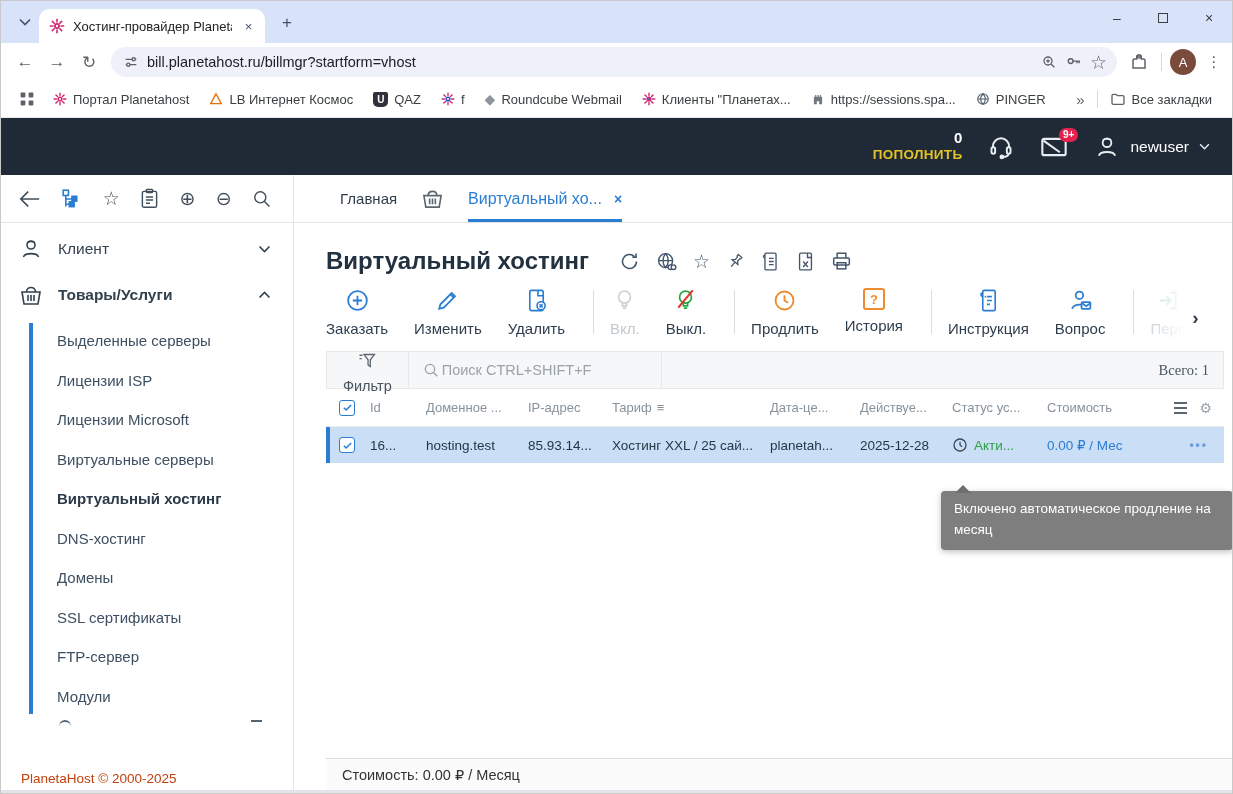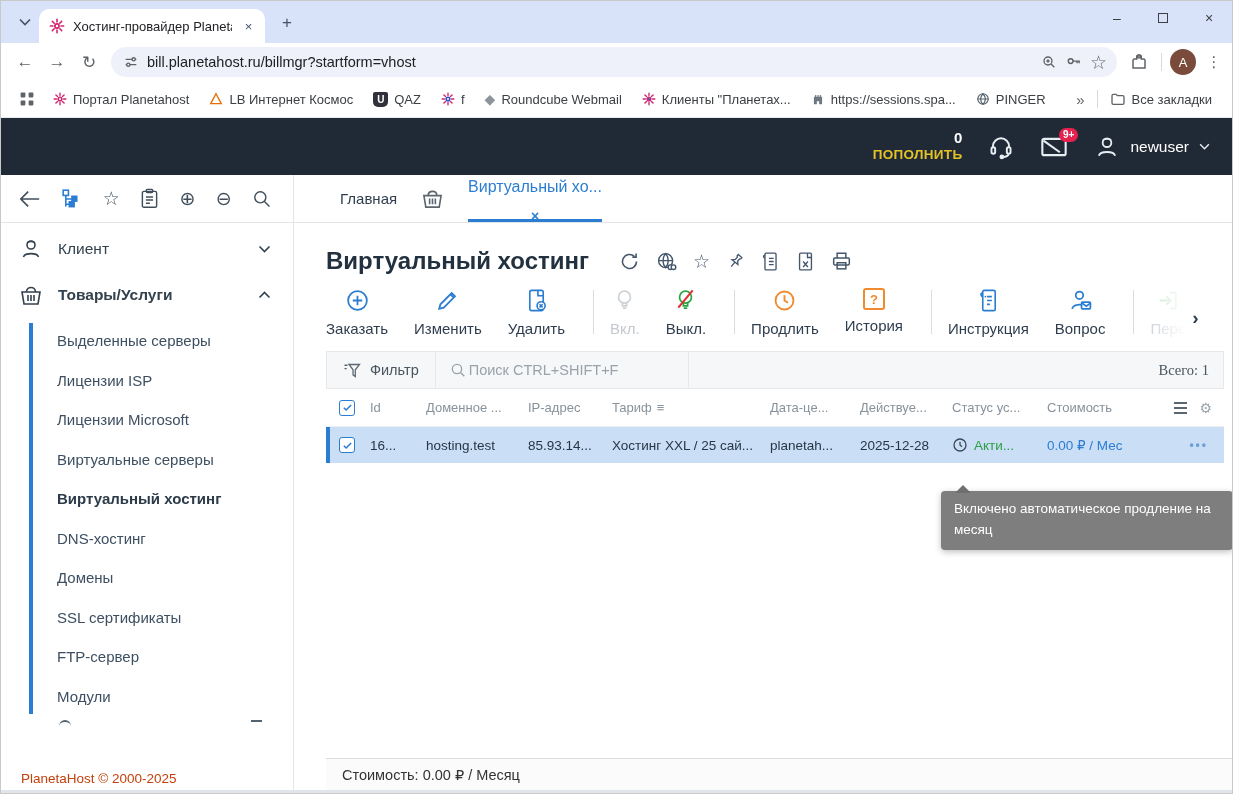--- a/index.html
+++ b/index.html
@@ -54,21 +54,21 @@
   .userbox { display:flex; align-items:center; gap:10px; color:#fff; cursor:pointer; }
   .username { font-size:15.5px; }
 
   
   .appnav { height:48px; background:#fff; border-bottom:1px solid #e3e6e9; display:flex; }
   .appnav-left { width:293px; border-right:1px solid #e3e6e9; display:flex; align-items:center; justify-content:space-between; padding:0 22px 0 18px; color:#3f4d5a; }
   .appnav-left .ni { cursor:pointer; display:flex; align-items:center; font-size:19px; }
   .appnav-tabs { flex:1; display:flex; align-items:stretch; padding-left:46px; gap:24px; }
   .wtab { display:flex; align-items:center; font-size:15px; color:#2f3e4e; cursor:pointer; }
   .wtab-basket { display:flex; align-items:center; color:#5c6670; cursor:pointer; }
-  .wtab-active { display:flex; align-items:center; gap:12px; border-bottom:3px solid #2b7dd2; padding-top:3px; color:#2b7dd2; cursor:pointer;flex-direction:column; }
+  .wtab-active { display:flex; align-items:center; gap:12px; border-bottom:3px solid #2b7dd2; padding-top:3px; color:#2b7dd2; cursor:pointer; }
   .wtab-close { font-weight:bold; font-size:14px; color:#2b7dd2; cursor:pointer; }
 
   
   .bodywrap { display:flex; height:571px; }
   .sidebar { width:293px; border-right:1px solid #e3e6e9; position:relative; background:#fff; }
   .sgroup { height:40px; display:flex; align-items:center; justify-content:space-between; padding:0 22px 0 18px; cursor:pointer; color:#33424f; margin-top:6px; }
   .sgroup .gleft { display:flex; align-items:center; gap:15px; font-size:15.5px; }
   .sgroup.bold .glabel { font-weight:bold; }
   .submenu { position:relative; margin-top:6px; }
   .submenu::before { content:""; position:absolute; left:28px; top:2px; bottom:12px; width:4px; background:#2b7dd2; }
@@ -92,21 +92,21 @@
   .abtn.disabled .abtn-label { color:#c3c9cf; }
   .abtn.disabled { cursor:default; }
   .adiv { width:1px; height:44px; background:#ddd; margin:2px 16px 0 2px; }
   .qbox { width:22px; height:22px; border:2px solid #ef8b2e; border-radius:3px; color:#ef8b2e; font-weight:bold; font-size:13px; display:flex; align-items:center; justify-content:center; }
   .abtn.faded { position:relative; margin-right:6px; }
   .abtn.faded .abtn-label { color:#c7ced6; }
   .fade-overlay { position:absolute; inset:-2px -4px; background:linear-gradient(to right, rgba(255,255,255,0) 0%, rgba(255,255,255,.95) 85%); pointer-events:none; }
   .scroll-arrow { align-self:center; margin-top:10px; font-size:19px; font-weight:bold; color:#2f3e4e; cursor:pointer; }
 
   .filter-bar { margin:14px 8px 0 32px; height:38px; background:#f6f7f8; border:1px solid #e6e8ea; display:flex; align-items:center; }
-  .fblock { display:flex; align-items:center; gap:9px; padding:0 16px; height:100%; color:#49555f; font-size:14.5px; cursor:pointer; }
+  .fblock { display:flex; align-items:center; gap:9px; padding:0 16px; height:100%; color:#49555f; font-size:14.5px; cursor:pointer;flex-direction:column; }
   .fdiv { width:1px; height:100%; background:#e6e8ea; }
   .searchblock { display:flex; align-items:center; gap:3px; padding:0 14px; width:252px; height:100%; }
   .searchblock input { border:none; outline:none; background:transparent; font-size:14.5px; color:#49555f; width:100%; font-family:inherit; }
   .searchblock input::placeholder { color:#9aa2aa; }
   .fspacer { flex:1; }
   .ftotal { padding-right:14px; font-size:14.5px; color:#49555f;font-family:Liberation Serif, serif; }
 
   .grid-cols { display:grid; grid-template-columns:44px 56px 102px 84px 158px 90px 92px 95px 112px 1fr; align-items:center; }
   .thead { margin:0 8px 0 32px; height:38px; border-bottom:1px solid #ededed; font-size:13px; color:#87929c; }
   .thead .hcell { display:flex; align-items:center; gap:5px; white-space:nowrap; overflow:hidden; }

